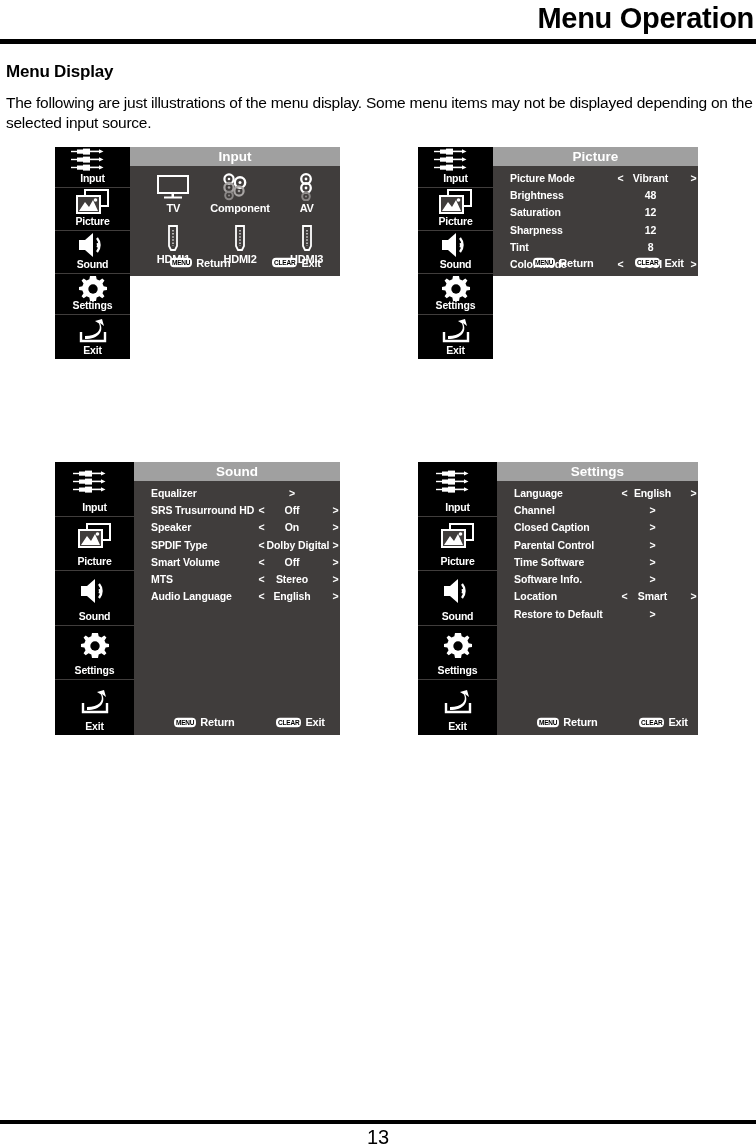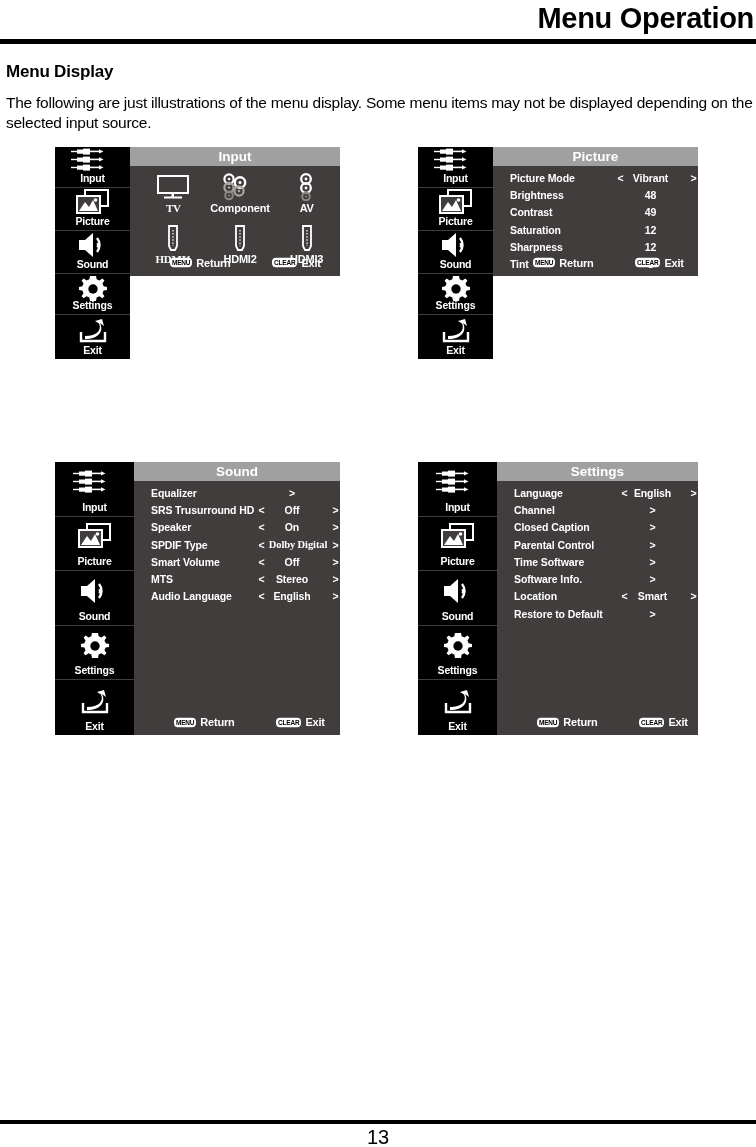--- a/index.html
+++ b/index.html
@@ -169,21 +169,21 @@
     display: flex;
     height: 51px;
   }
   .igcell {
     width: 78px;
     display: flex;
     flex-direction: column;
     align-items: center;
     justify-content: flex-start;
   }
-  .igcell:first-child { margin-left: 10px; font-family: Liberation Serif, serif; }
+  .igcell:first-child { margin-left: 10px; }
   .ig-ico {
     height: 30px;
     display: flex;
     align-items: center;
     justify-content: center;
   }
   .ig-label {
     color: #ffffff;
     font-size: 11px;
     font-weight: bold;
@@ -229,21 +229,21 @@
     position: absolute;
     left: 0; right: 10px;
     text-align: center;
   }
   .m-gt {
     position: absolute;
     right: 0px;
     width: 9px;
     text-align: center;
   }
-  .m-val.wide { right: 0; left: 2px; font-family: Liberation Serif, serif; }
+  .m-val.wide { right: 0; left: 2px; }
 
   
   .footer-rule {
     position: absolute;
     left: 0; top: 1120px;
     width: 756px; height: 4px;
     background: #000;
   }
   .page-num {
     position: absolute;
@@ -543,28 +543,20 @@
           </div>
         <div class="mrow">
             <div class="m-label">Brightness</div>
             <div class="m-ctrl">
               <span class="m-lt"></span>
               <span class="m-val">48</span>
               <span class="m-gt"></span>
             </div>
           </div>
         <div class="mrow">
-            <div class="m-label">Contrast</div>
-            <div class="m-ctrl">
-              <span class="m-lt"></span>
-              <span class="m-val">49</span>
-              <span class="m-gt"></span>
-            </div>
-          </div>
-        <div class="mrow">
             <div class="m-label">Saturation</div>
             <div class="m-ctrl">
               <span class="m-lt"></span>
               <span class="m-val">12</span>
               <span class="m-gt"></span>
             </div>
           </div>
         <div class="mrow">
             <div class="m-label">Sharpness</div>
             <div class="m-ctrl">

